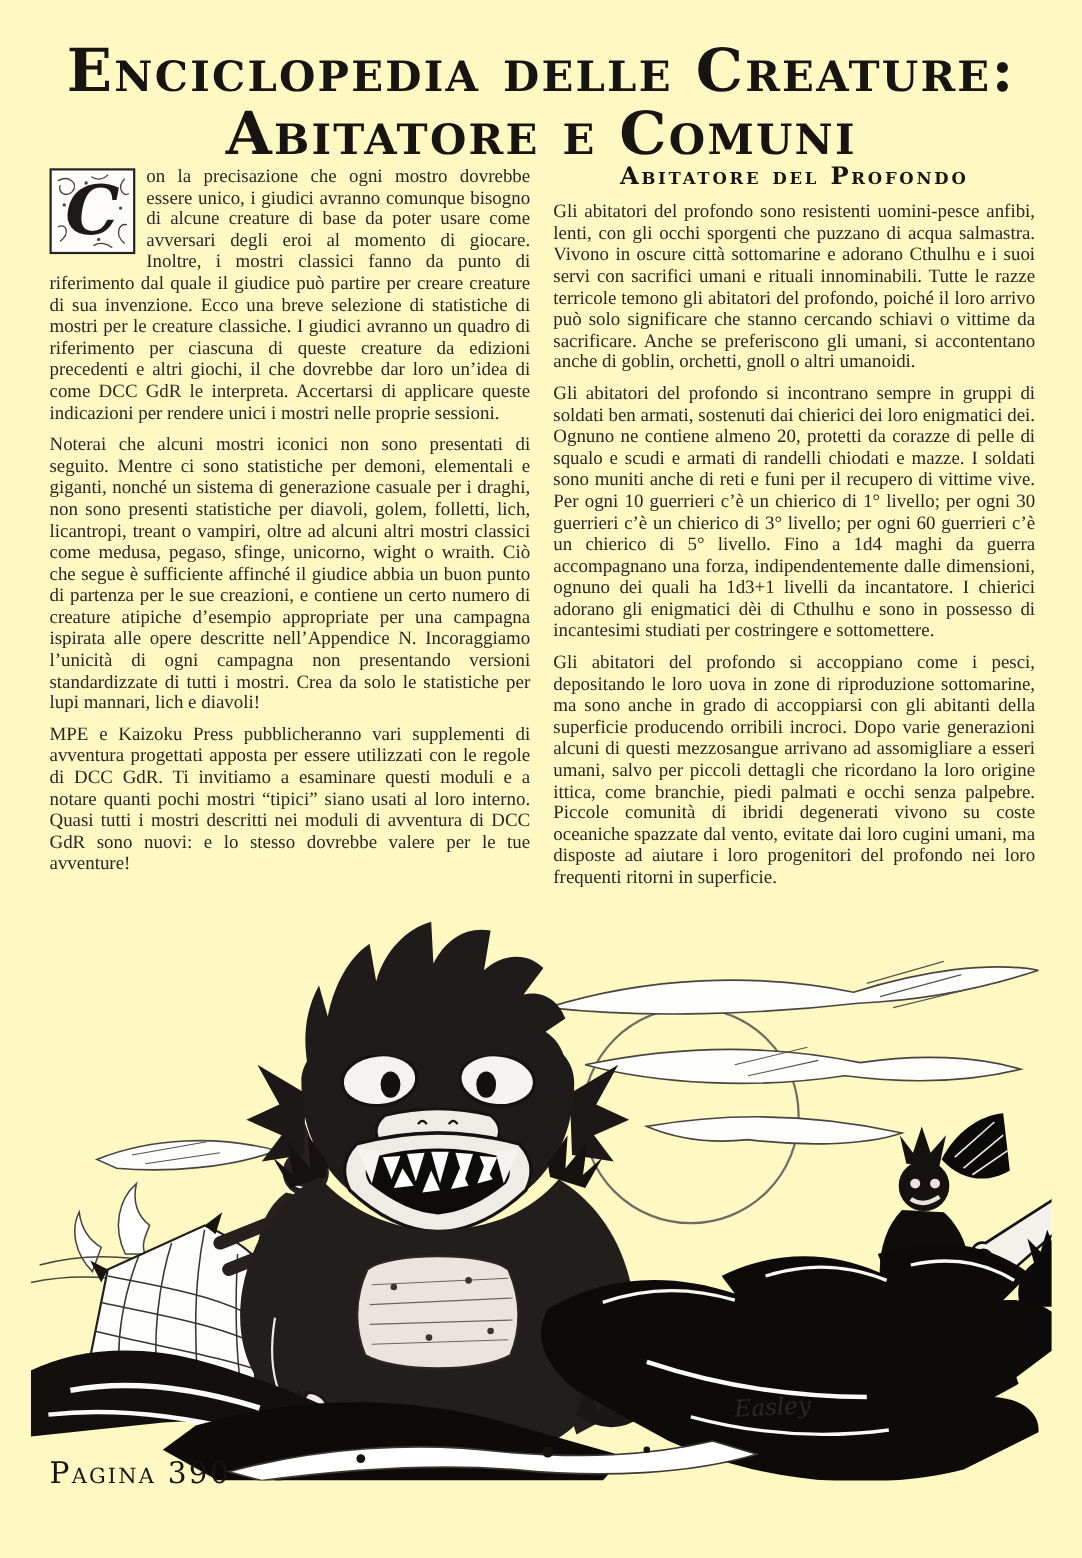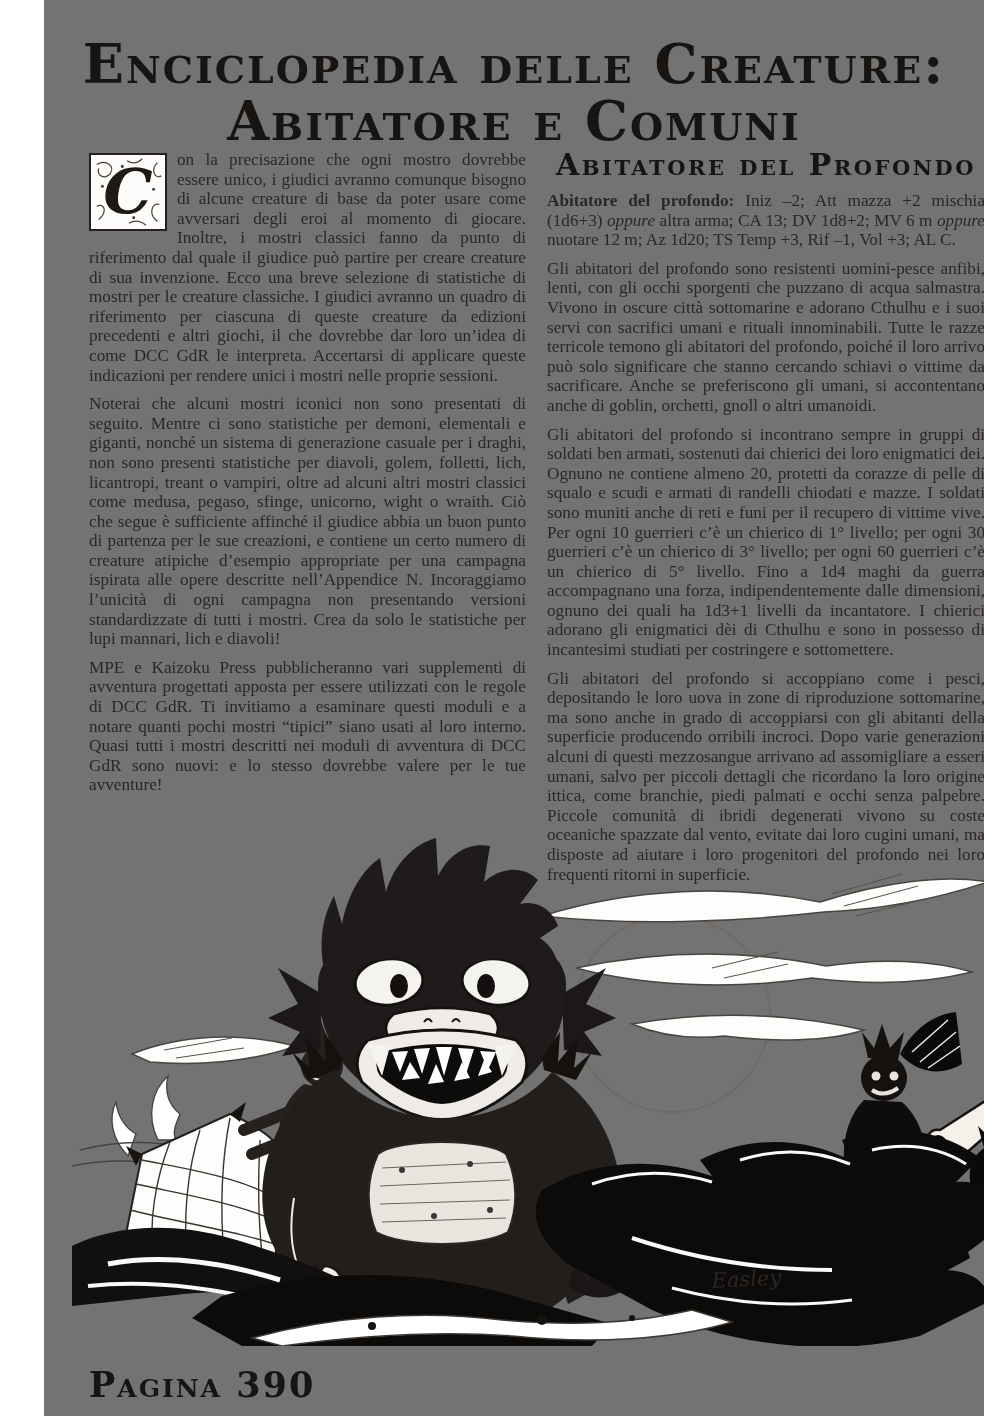--- a/index.html
+++ b/index.html
@@ -1,43 +1,43 @@
 <!DOCTYPE html>
 <html lang="it"><head>
 <meta charset="utf-8">
 <style>
   html,body{margin:0;padding:0;background:#ffffff;}
   body{width:984px;height:1416px;position:relative;font-family:"Liberation Serif",serif;color:#2b2725;overflow:hidden;}
-  .page{position:absolute;inset:0;background:#737373;margin-left:44px;}
+  .page{position:absolute;inset:0;background:#fef9c3;}
 
   .title{position:absolute;top:36px;left:0;width:100%;text-align:center;
     font-family:"DejaVu Serif",serif;font-weight:bold;font-variant:small-caps;
     font-size:54px;line-height:1.06;letter-spacing:2px;color:#171412;}
 
   .col{position:absolute;top:150px;font-size:17.2px;line-height:19.6px;text-align:justify;}
   .col-left{left:45px;width:437px;}
   .col-right{left:503px;width:438px;top:148px;}
   .col p{margin:0 0 9px 0;}
 
   .dropcap{float:left;width:78px;height:78px;margin:3px 10px 1px 0;border:2.5px solid #26211e;
     position:relative;background:#fdfcfa;box-sizing:border-box;}
   .dropcap .letter{position:absolute;inset:0;display:flex;align-items:center;justify-content:center;
     font-family:"DejaVu Serif",serif;font-size:62px;font-weight:bold;font-style:italic;color:#1d1916;line-height:1;}
   .dropcap svg{position:absolute;inset:0;width:100%;height:100%;}
 
   .creature-header{font-family:"DejaVu Serif",serif;font-weight:bold;font-variant:small-caps;
-    font-size:30px;letter-spacing:2.5px;text-align:center;color:#171412;margin:0 0 10px 0;line-height:1.1;}
+    font-size:22px;letter-spacing:2.5px;text-align:center;color:#171412;margin:0 0 10px 0;line-height:1.1;}
   .statline b{font-weight:bold;}
   .statline i{font-style:italic;}
 
   .illustration{position:absolute;left:28px;top:818px;width:928px;height:528px;}
   .illustration svg{display:block;width:100%;height:100%;}
 
-  .footer{position:absolute;left:45px;top:1364px;font-family:"DejaVu Serif",serif;
-    font-weight:bold;font-variant:small-caps;font-size:35px;letter-spacing:2px;color:#171412;}
+  .footer{position:absolute;left:45px;top:1324px;font-family:"DejaVu Serif",serif;
+    font-weight:normal;font-variant:small-caps;font-size:27px;letter-spacing:2px;color:#171412;}
 </style>
 </head>
 <body>
 
 <div class="page">
 
   <div class="title">
     <div>Enciclopedia delle Creature:</div>
     <div>Abitatore e Comuni</div>
   </div>
@@ -63,21 +63,20 @@
         </svg>
         <span class="letter">C</span>
       </span><span>on la precisazione che ogni mostro dovrebbe essere unico, i giudici avranno comunque bisogno di alcune creature di base da poter usare come avversari degli eroi al momento di giocare. Inoltre, i mostri classici fanno da punto di riferimento dal quale il giudice può partire per creare creature di sua invenzione. Ecco una breve selezione di statistiche di mostri per le creature classiche. I giudici avranno un quadro di riferimento per ciascuna di queste creature da edizioni precedenti e altri giochi, il che dovrebbe dar loro un’idea di come DCC GdR le interpreta. Accertarsi di applicare queste indicazioni per rendere unici i mostri nelle proprie sessioni.</span>
     </p>
     <p>Noterai che alcuni mostri iconici non sono presentati di seguito. Mentre ci sono statistiche per demoni, elementali e giganti, nonché un sistema di generazione casuale per i draghi, non sono presenti statistiche per diavoli, golem, folletti, lich, licantropi, treant o vampiri, oltre ad alcuni altri mostri classici come medusa, pegaso, sfinge, unicorno, wight o wraith. Ciò che segue è sufficiente affinché il giudice abbia un buon punto di partenza per le sue creazioni, e contiene un certo numero di creature atipiche d’esempio appropriate per una campagna ispirata alle opere descritte nell’Appendice N. Incoraggiamo l’unicità di ogni campagna non presentando versioni standardizzate di tutti i mostri. Crea da solo le statistiche per lupi mannari, lich e diavoli!</p>
     <p>MPE e Kaizoku Press pubblicheranno vari supplementi di avventura progettati apposta per essere utilizzati con le regole di DCC GdR. Ti invitiamo a esaminare questi moduli e a notare quanti pochi mostri “tipici” siano usati al loro interno. Quasi tutti i mostri descritti nei moduli di avventura di DCC GdR sono nuovi: e lo stesso dovrebbe valere per le tue avventure!</p>
   </div>
 
   <div class="col col-right">
     <h2 class="creature-header">Abitatore del Profondo</h2>
-    <p class="statline"><b>Abitatore del profondo:</b><span> Iniz –2; Att mazza +2 mischia (1d6+3) </span><i>oppure</i><span> altra arma; CA 13; DV 1d8+2; MV 6 m </span><i>oppure</i><span> nuotare 12 m; Az 1d20; TS Temp +3, Rif –1, Vol +3; AL C.</span></p>
     <p>Gli abitatori del profondo sono resistenti uomini-pesce anfibi, lenti, con gli occhi sporgenti che puzzano di acqua salmastra. Vivono in oscure città sottomarine e adorano Cthulhu e i suoi servi con sacrifici umani e rituali innominabili. Tutte le razze terricole temono gli abitatori del profondo, poiché il loro arrivo può solo significare che stanno cercando schiavi o vittime da sacrificare. Anche se preferiscono gli umani, si accontentano anche di goblin, orchetti, gnoll o altri umanoidi.</p>
     <p>Gli abitatori del profondo si incontrano sempre in gruppi di soldati ben armati, sostenuti dai chierici dei loro enigmatici dei. Ognuno ne contiene almeno 20, protetti da corazze di pelle di squalo e scudi e armati di randelli chiodati e mazze. I soldati sono muniti anche di reti e funi per il recupero di vittime vive. Per ogni 10 guerrieri c’è un chierico di 1° livello; per ogni 30 guerrieri c’è un chierico di 3° livello; per ogni 60 guerrieri c’è un chierico di 5° livello. Fino a 1d4 maghi da guerra accompagnano una forza, indipendentemente dalle dimensioni, ognuno dei quali ha 1d3+1 livelli da incantatore. I chierici adorano gli enigmatici dèi di Cthulhu e sono in possesso di incantesimi studiati per costringere e sottomettere.</p>
     <p>Gli abitatori del profondo si accoppiano come i pesci, depositando le loro uova in zone di riproduzione sottomarine, ma sono anche in grado di accoppiarsi con gli abitanti della superficie producendo orribili incroci. Dopo varie generazioni alcuni di questi mezzosangue arrivano ad assomigliare a esseri umani, salvo per piccoli dettagli che ricordano la loro origine ittica, come branchie, piedi palmati e occhi senza palpebre. Piccole comunità di ibridi degenerati vivono su coste oceaniche spazzate dal vento, evitate dai loro cugini umani, ma disposte ad aiutare i loro progenitori del profondo nei loro frequenti ritorni in superficie.</p>
   </div>
 
   <div class="illustration">
     <svg viewBox="0 0 928 528">
 
       <circle cx="600" cy="196" r="98" fill="none" stroke="#716a64" stroke-width="2"></circle>
 

